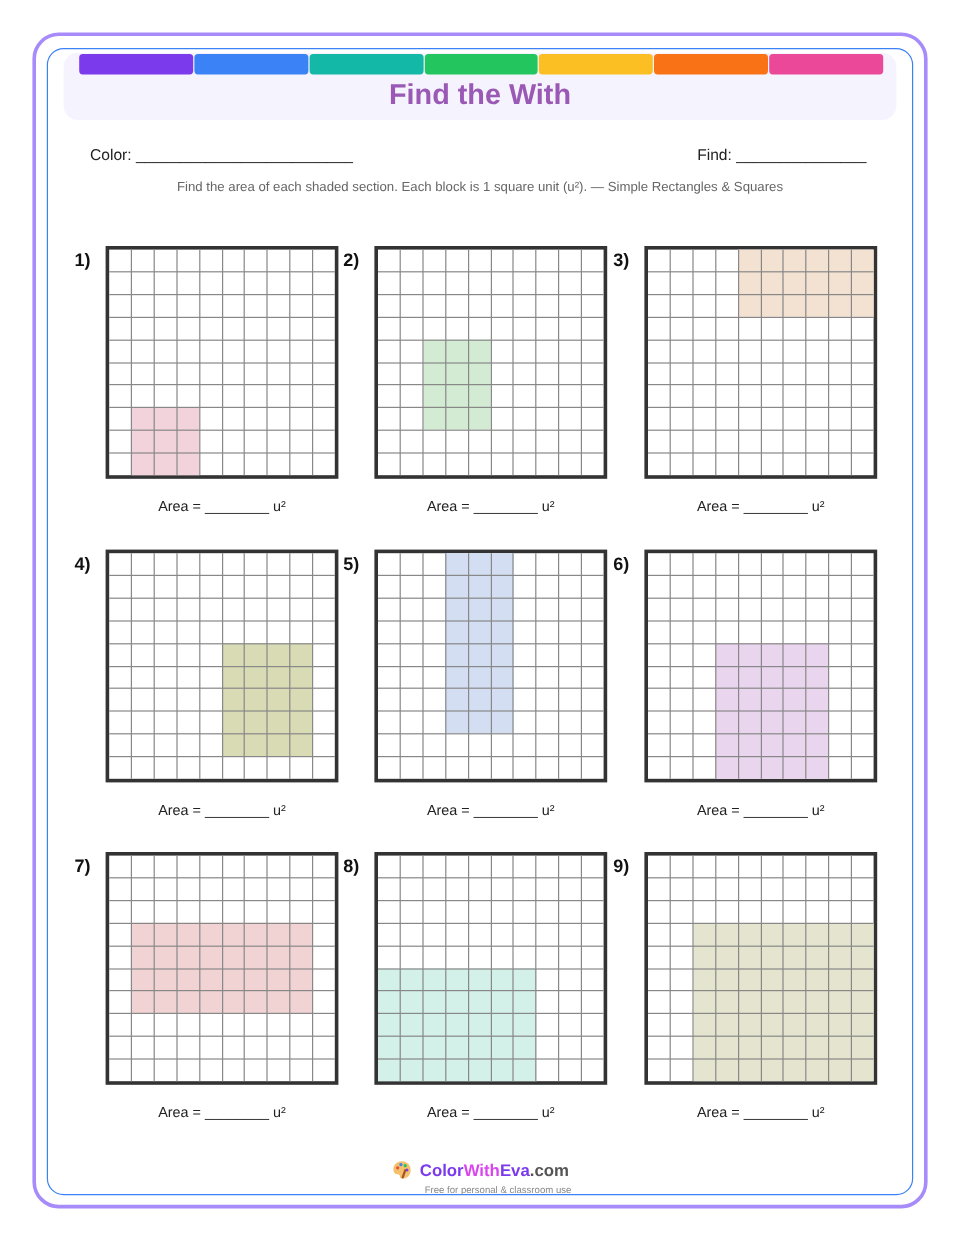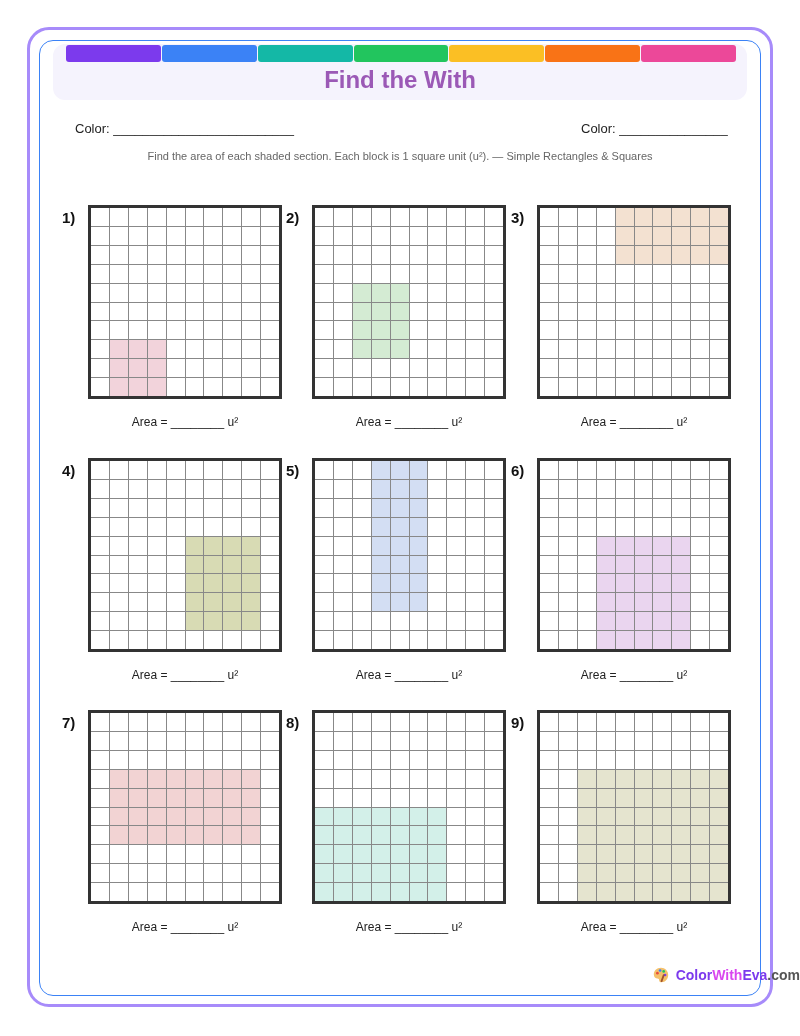--- a/index.html
+++ b/index.html
@@ -42,21 +42,21 @@
   .grid-inner { position: absolute; inset: 0; }
   .shade { position: absolute; }
   .gline-v { position: absolute; top: 0; bottom: 0; width: 1px; background: #888; }
   .gline-h { position: absolute; left: 0; right: 0; height: 1px; background: #888; }
   .area-line {
     position: absolute; top: 210px; left: 26px; width: 194px; text-align: center;
     font-size: 12px; color: #222;
   }
 
   .footer {
-    position: absolute; left: 0; top: 966px; width: 800px; text-align: right;
+    position: absolute; left: 0; top: 966px; width: 800px; text-align: center;
   }
   .footer-brand { font-size: 14px; font-weight: bold; display: inline-flex; align-items: center; gap: 6px; }
   .footer-brand .c1 { color: #7c3aed; }
   .footer-brand .c2 { color: #d946ef; }
   .footer-brand .c3 { color: #7c3aed; }
   .footer-brand .c4 { color: #555; }
   .footer-sub { font-size: 8px; color: #888; margin-top: -2px; margin-left: 30px; }
   .palette-icon { width: 18px; height: 18px; }
 </style>
 </head>
@@ -70,21 +70,21 @@
     <div class="seg" style="background: rgb(59, 130, 246);"></div>
     <div class="seg" style="background: rgb(20, 184, 166);"></div>
     <div class="seg" style="background: rgb(34, 197, 94);"></div>
     <div class="seg" style="background: rgb(251, 191, 36);"></div>
     <div class="seg" style="background: rgb(249, 115, 22);"></div>
     <div class="seg" style="background: rgb(236, 72, 153);"></div>
   </div>
 <div class="title">Find the With</div>
 
 <div class="field-label" style="left:75px;">Color: _________________________</div>
-<div class="field-label" style="left:581px;">Color: _______________</div>
+<div class="field-label" style="left:581px;">Find: _______________</div>
 <div class="instructions">Find the area of each shaded section. Each block is 1 square unit (u²). — Simple Rectangles &amp; Squares</div>
 
 <div id="problems">
     <div class="problem" style="left: 62px; top: 205px;">
       <div class="prob-num">1)</div>
       <div class="grid">
         <div class="grid-inner">
           <div class="shade" style="left: 18.8px; top: 131.6px; width: 56.4px; height: 56.4px; background: rgb(242, 211, 219);"></div>
           <div class="gline-v" style="left: 18.3px;"></div>
           <div class="gline-v" style="left: 37.1px;"></div>
@@ -331,13 +331,14 @@
     <svg class="palette-icon" viewBox="0 0 20 20">
       <path d="M10 2C5 2 2 5.5 2 9.5c0 3 2 4.5 4 4.5 1.5 0 2 1 2 2 0 1.2 1 2 2.5 2C15 18 18 14.5 18 10 18 5.5 14.5 2 10 2z" fill="#f4c06a"></path>
       <circle cx="6" cy="8" r="1.5" fill="#e74c3c"></circle>
       <circle cx="9" cy="5" r="1.5" fill="#3b82f6"></circle>
       <circle cx="13" cy="6" r="1.5" fill="#22c55e"></circle>
       <circle cx="14.5" cy="10" r="1.5" fill="#7c3aed"></circle>
       <rect x="11" y="9" width="2" height="9" rx="1" fill="#a0522d" transform="rotate(20 12 13)"></rect>
     </svg>
     <span><span class="c1">Color</span><span class="c2">With</span><span class="c3">Eva</span><span class="c4">.com</span></span>
   </div>
+  <div class="footer-sub">Free for personal &amp; classroom use</div>
 </div>
 
 </body></html>

